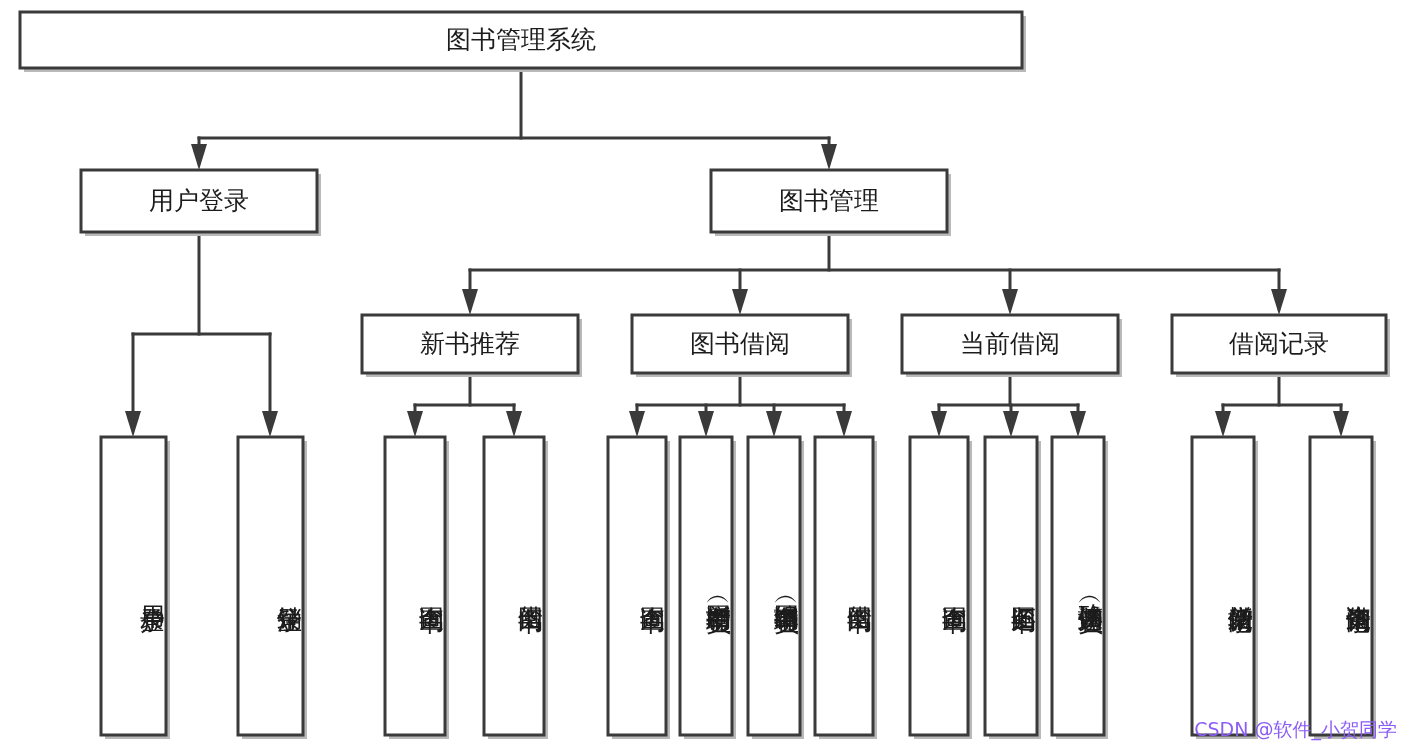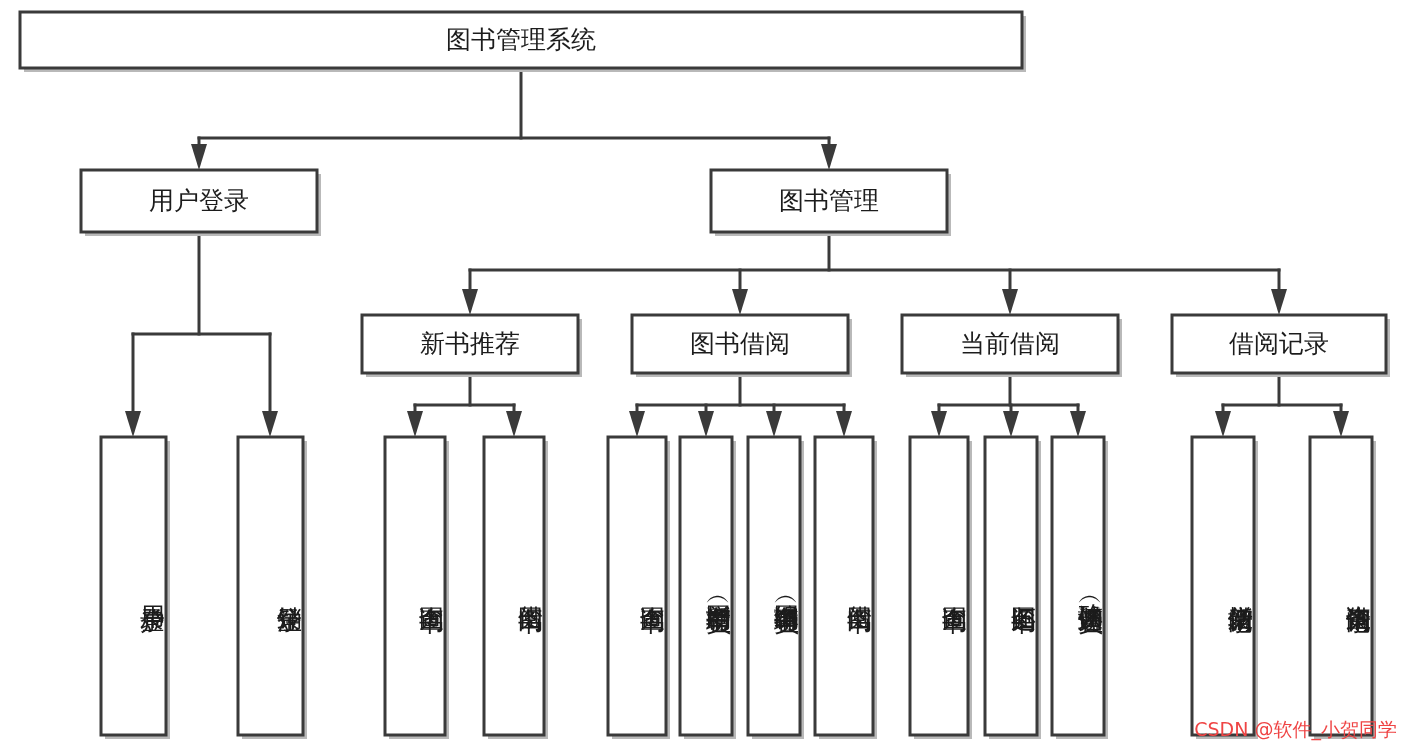--- a/index.html
+++ b/index.html
@@ -66,21 +66,21 @@
     align-items: flex-start;
     justify-content: center;
     pointer-events: none;
   }
   .watermark {
     position: absolute;
     right: 8px;
     bottom: 4px;
     font-family: "DejaVu Sans", "Liberation Sans", sans-serif;
     font-size: 19px;
-    color: #ef4444;
+    color: #8b5cf6;
     white-space: nowrap;
     user-select: none;
   }
 </style>
 </head>
 <body>
 
 <div id="diagram-root">
 
   <svg id="tree-svg" viewBox="0 0 1405 747">

